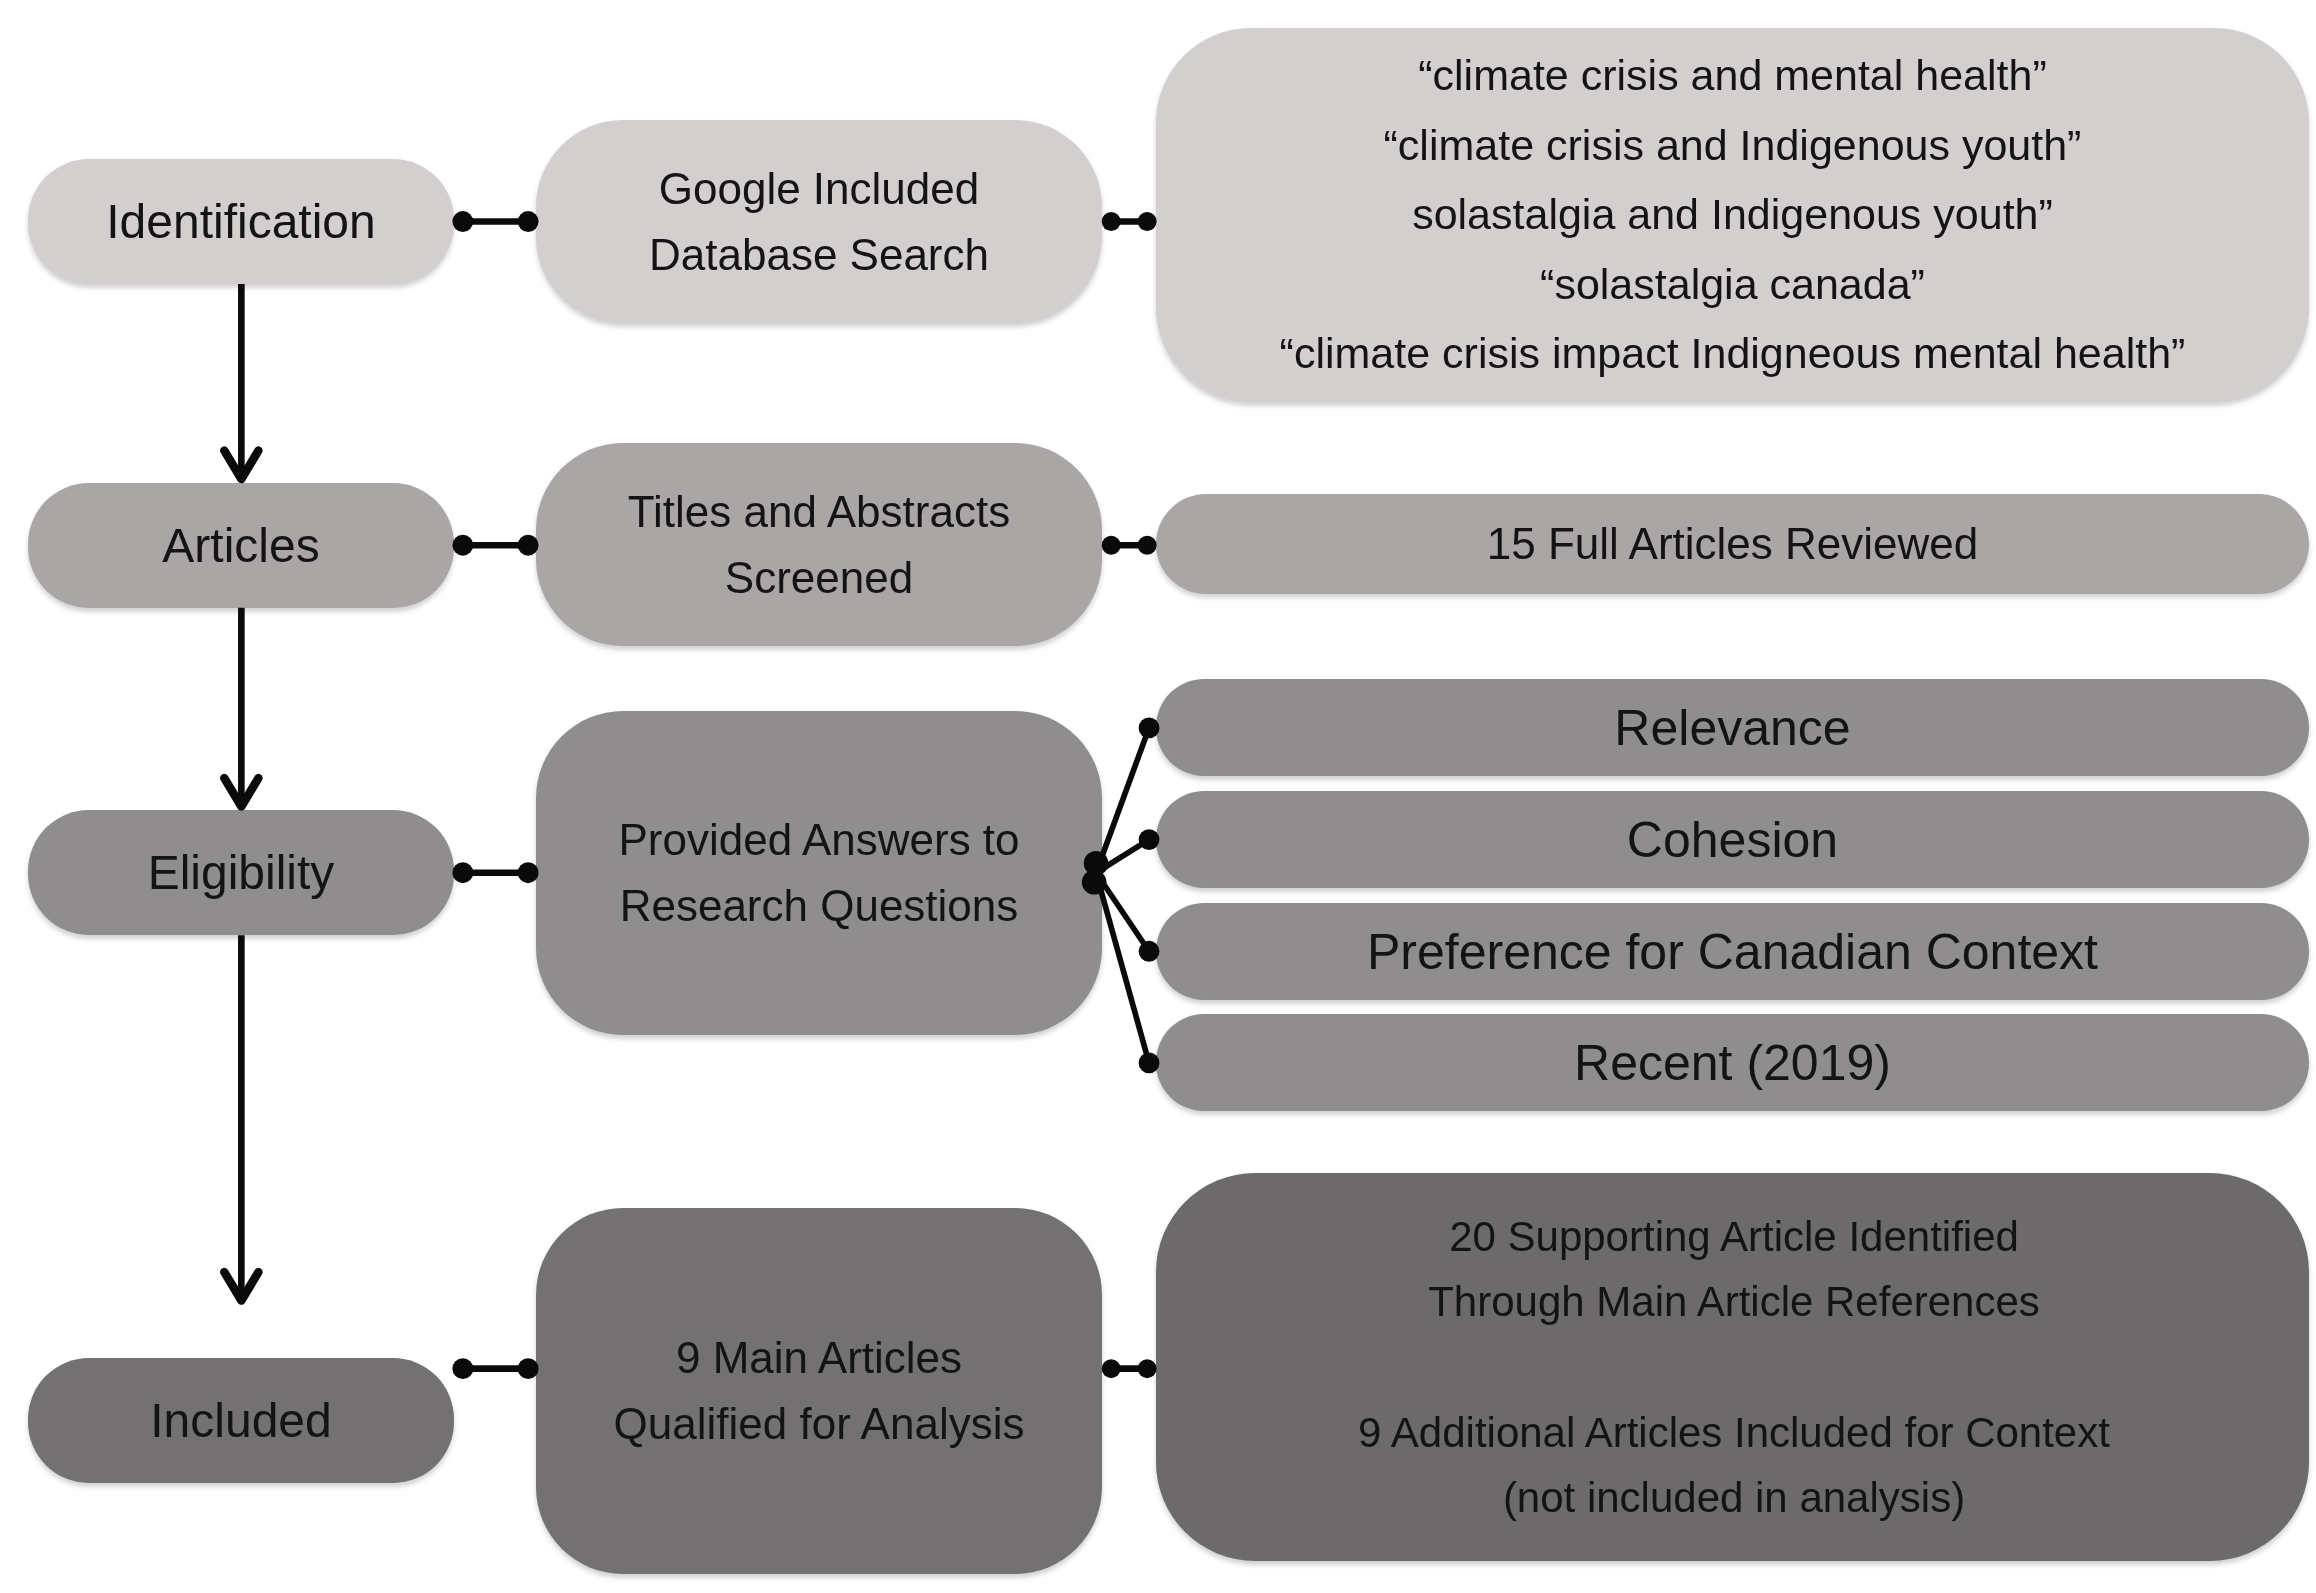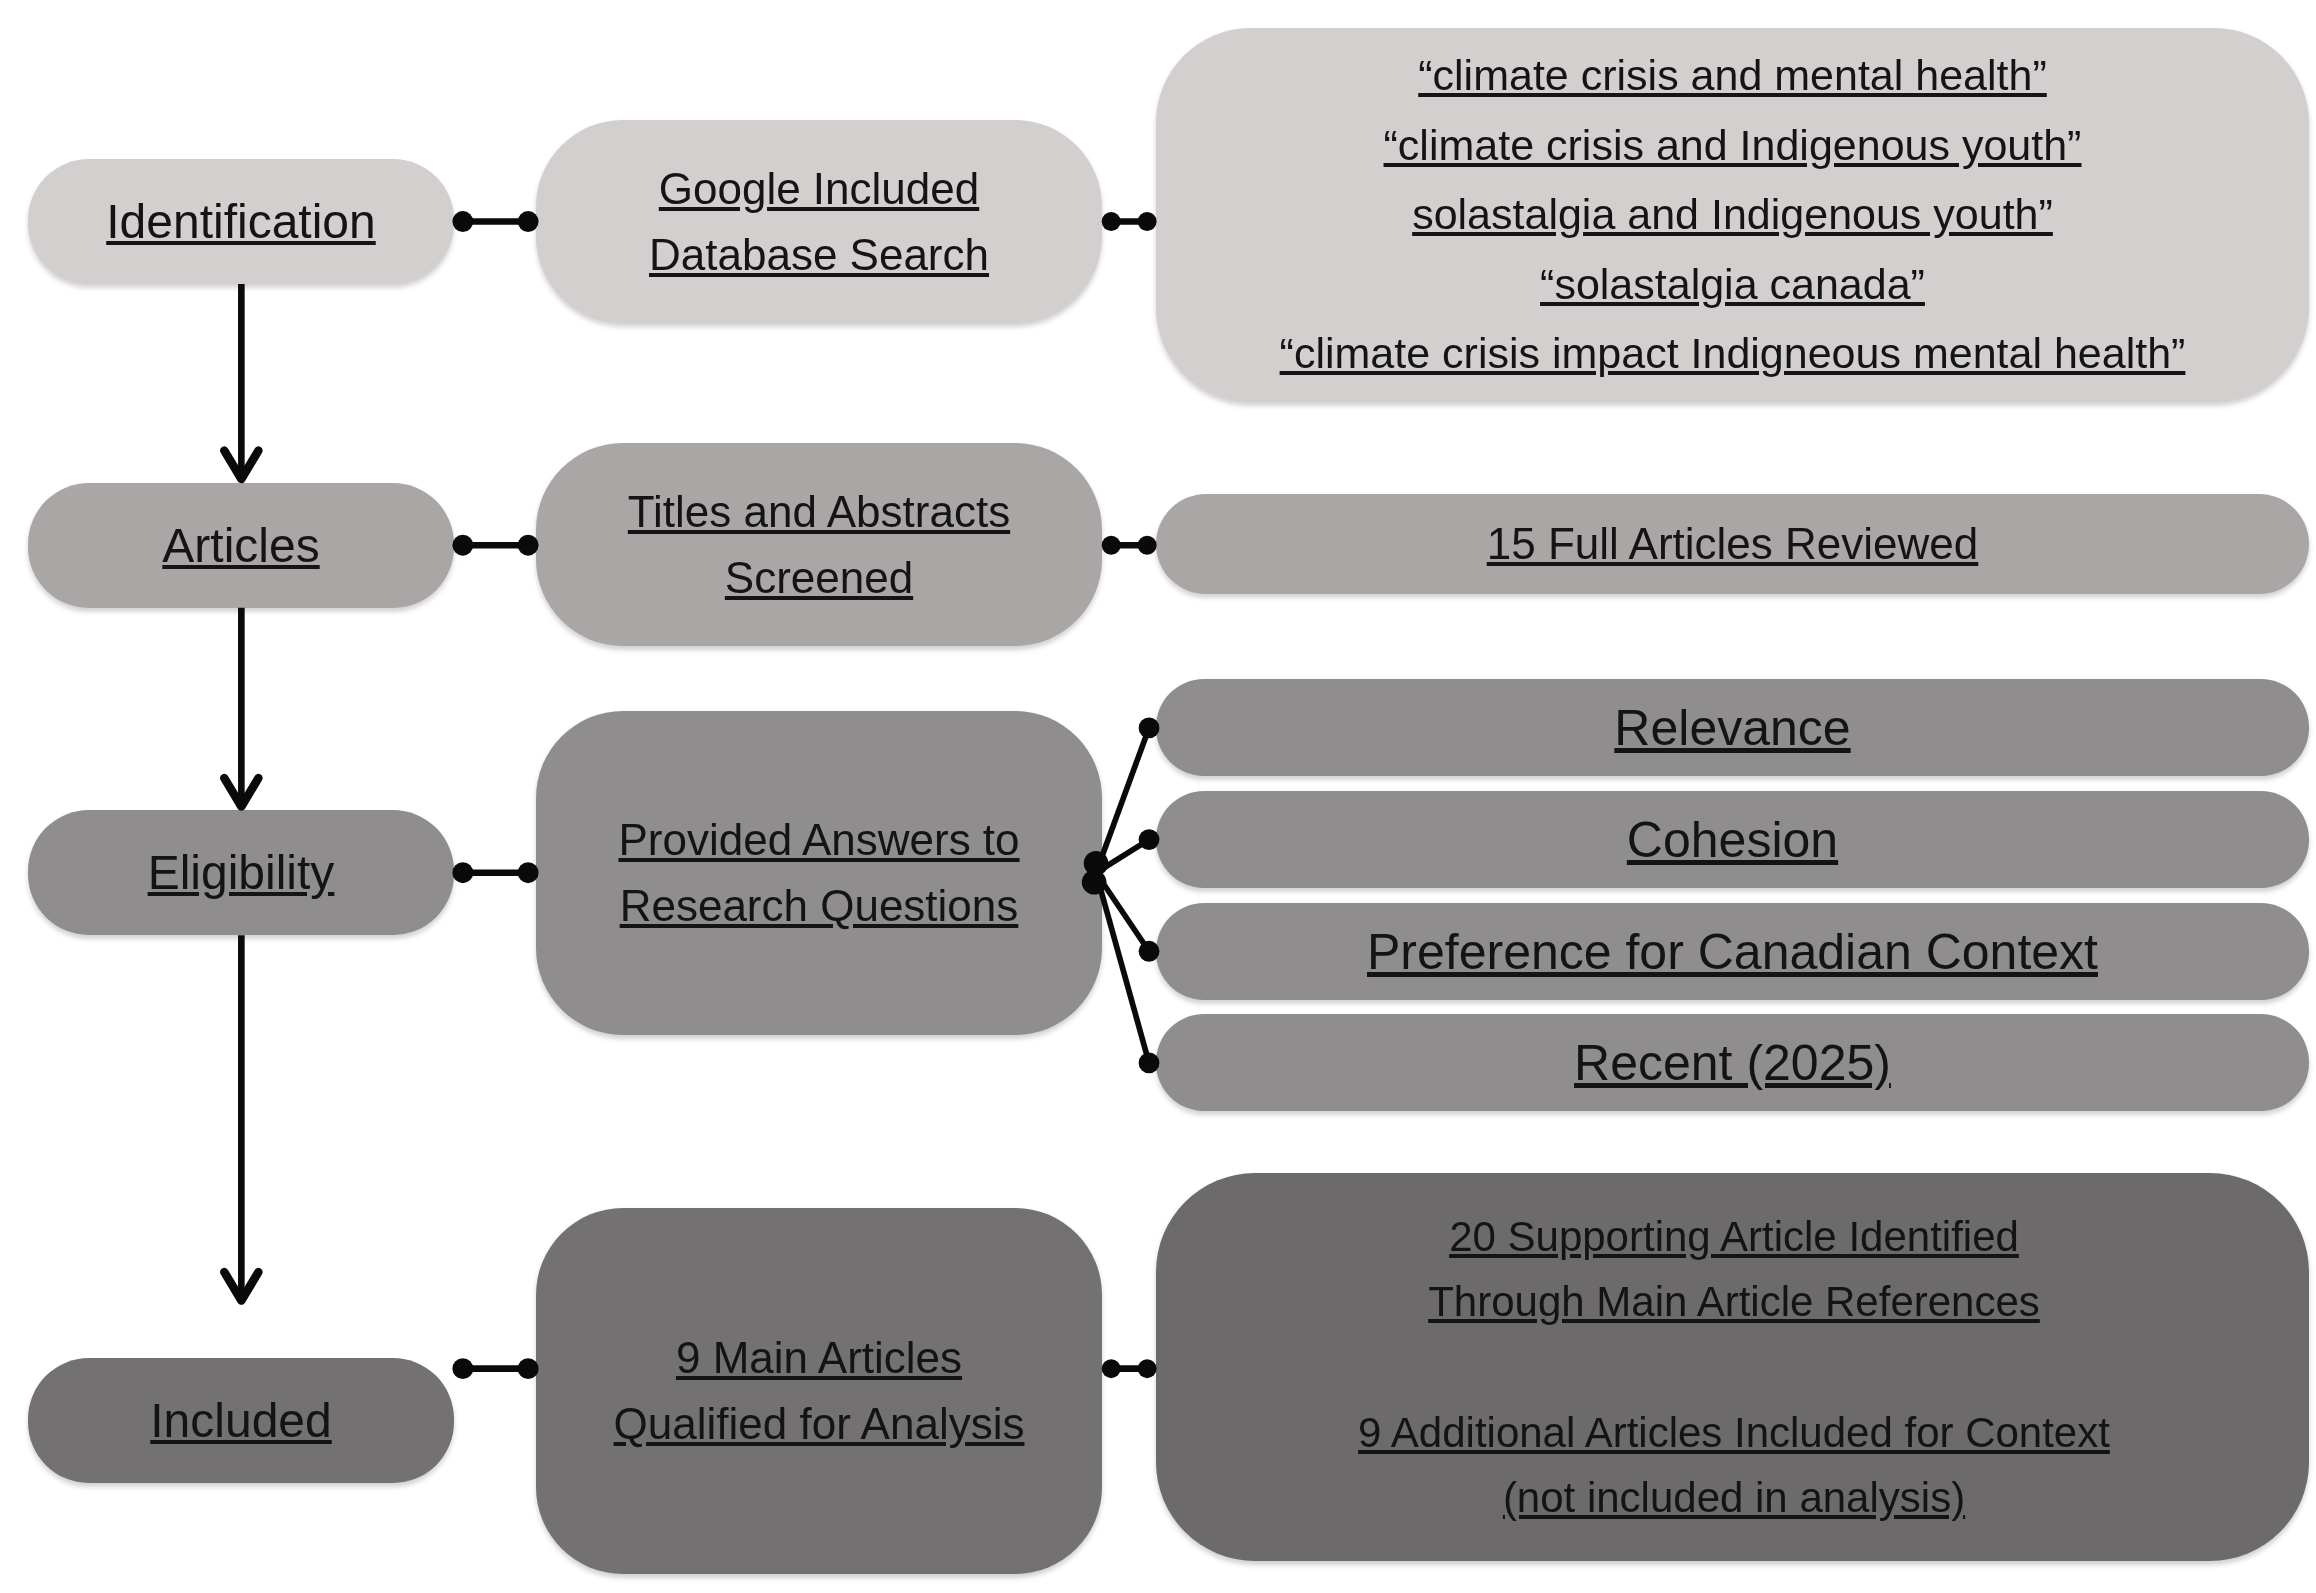--- a/index.html
+++ b/index.html
@@ -19,21 +19,20 @@
   .box {
     position: absolute;
     display: flex;
     align-items: center;
     justify-content: center;
     text-align: center;
     white-space: pre-line;
     box-shadow: 0 3.8px 5.7px rgba(0,0,0,0.18);
     box-sizing: border-box;
     padding: 0 28px;
-    text-decoration: underline;
   }
   
   .stage {
     left: 28px;
     width: 426px;
     height: 125px;
     border-radius: 61px;
     font-size: 48px;
   }
   
@@ -120,21 +119,21 @@
   <div class="box out3 terms-box r1">“climate crisis and mental health”
 “climate crisis and Indigenous youth”
 solastalgia and Indigenous youth”
 “solastalgia canada”
 “climate crisis impact Indigneous mental health”</div>
   <div class="box out3 bar r2" style="top:494px">15 Full Articles Reviewed</div>
 
   <div class="box out3 crit r3" style="top:679px">Relevance</div>
   <div class="box out3 crit r3" style="top:791px">Cohesion</div>
   <div class="box out3 crit r3" style="top:903px">Preference for Canadian Context</div>
-  <div class="box out3 crit r3" style="top:1014px">Recent (2025)</div>
+  <div class="box out3 crit r3" style="top:1014px">Recent (2019)</div>
 
   <div class="box out3 bottom-box r4b">20 Supporting Article Identified
 Through Main Article References
 
 9 Additional Articles Included for Context
 (not included in analysis)</div>
 
   <svg class="overlay" viewBox="0 0 2448 1684">
 
     <g class="varrow">

